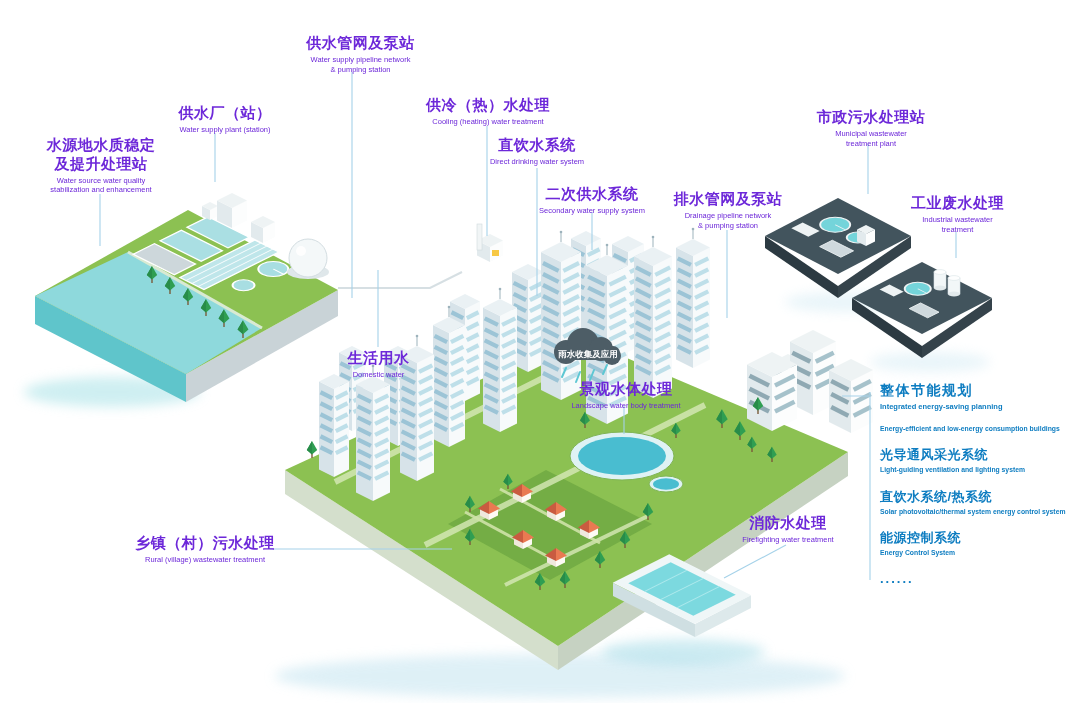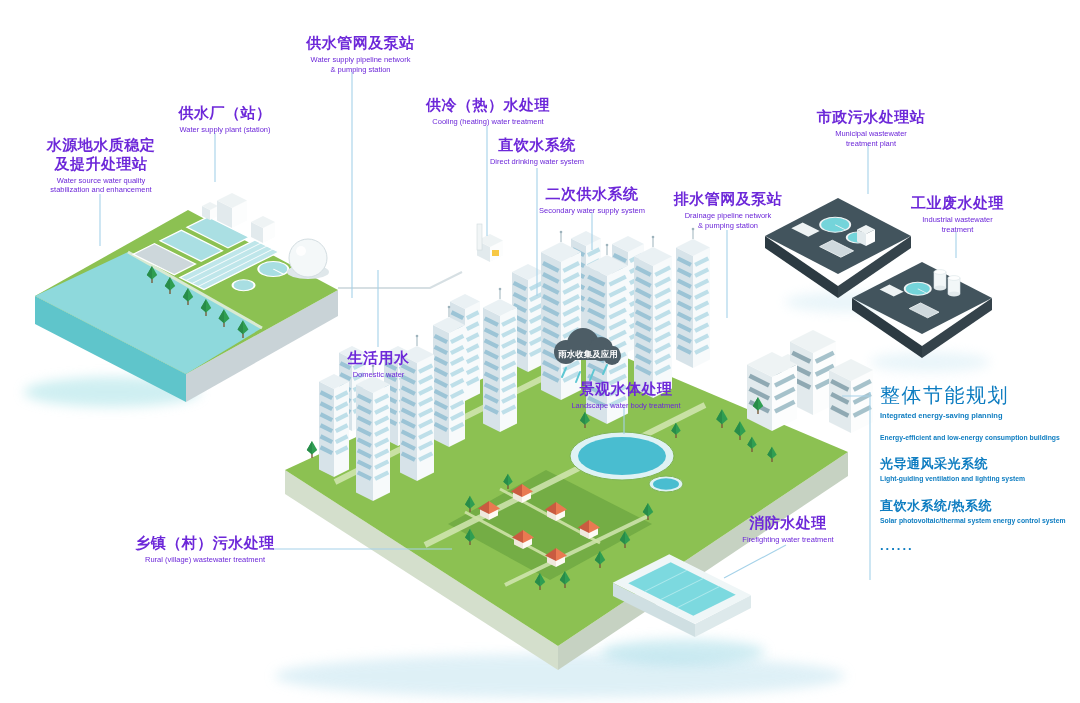--- a/index.html
+++ b/index.html
@@ -5,21 +5,21 @@
   *{margin:0;padding:0;box-sizing:border-box}
   html,body{background:#ffffff}
   body{font-family:"Liberation Sans","DejaVu Sans",sans-serif}
   .stage{position:relative;width:1080px;height:703px;background:#ffffff;overflow:hidden}
   svg.layer{position:absolute;left:0;top:0;width:1080px;height:703px}
   svg text{font-family:"Liberation Sans","DejaVu Sans",sans-serif}
   .label{position:absolute;color:#6d28d9;text-align:center;z-index:3}
   .label .zh{font-size:15px;font-weight:700;letter-spacing:.5px;white-space:pre-line;line-height:1.25}
   .label .en{font-size:7.5px;font-weight:400;white-space:pre-line;line-height:1.3;margin-top:2px}
   .energy{position:absolute;left:880px;top:382px;width:198px;color:#0e7dc1;text-align:left;z-index:3}
-  .energy .t-zh{font-size:20px;font-weight:400;letter-spacing:1.5px}
+  .energy .t-zh{font-size:14px;font-weight:700;letter-spacing:1.5px}
   .energy .t-en{font-size:7.5px;font-weight:700;margin-top:2px}
   .energy .items{margin-top:14px}
   .energy .item{margin-bottom:13px}
   .energy .i-zh{font-size:13px;font-weight:700;letter-spacing:.5px}
   .energy .i-en{font-size:6.8px;font-weight:700;margin-top:2px;line-height:1.25}
   .energy .more{font-size:13px;font-weight:700;letter-spacing:2px}
 </style>
 </head>
 <body>
 
@@ -683,17 +683,21 @@
         <div class="i-en">Energy-efficient and low-energy consumption buildings</div>
       </div>
       <div class="item">
         <div class="i-zh">光导通风采光系统</div>
         <div class="i-en">Light-guiding ventilation and lighting system</div>
       </div>
       <div class="item">
         <div class="i-zh">直饮水系统/热系统</div>
         <div class="i-en">Solar photovoltaic/thermal system energy control system</div>
       </div>
+      <div class="item">
+        <div class="i-zh">能源控制系统</div>
+        <div class="i-en">Energy Control System</div>
+      </div>
       <div class="more">......</div>
     </div>
   </div>
 
 </div>
 
 </body></html>

